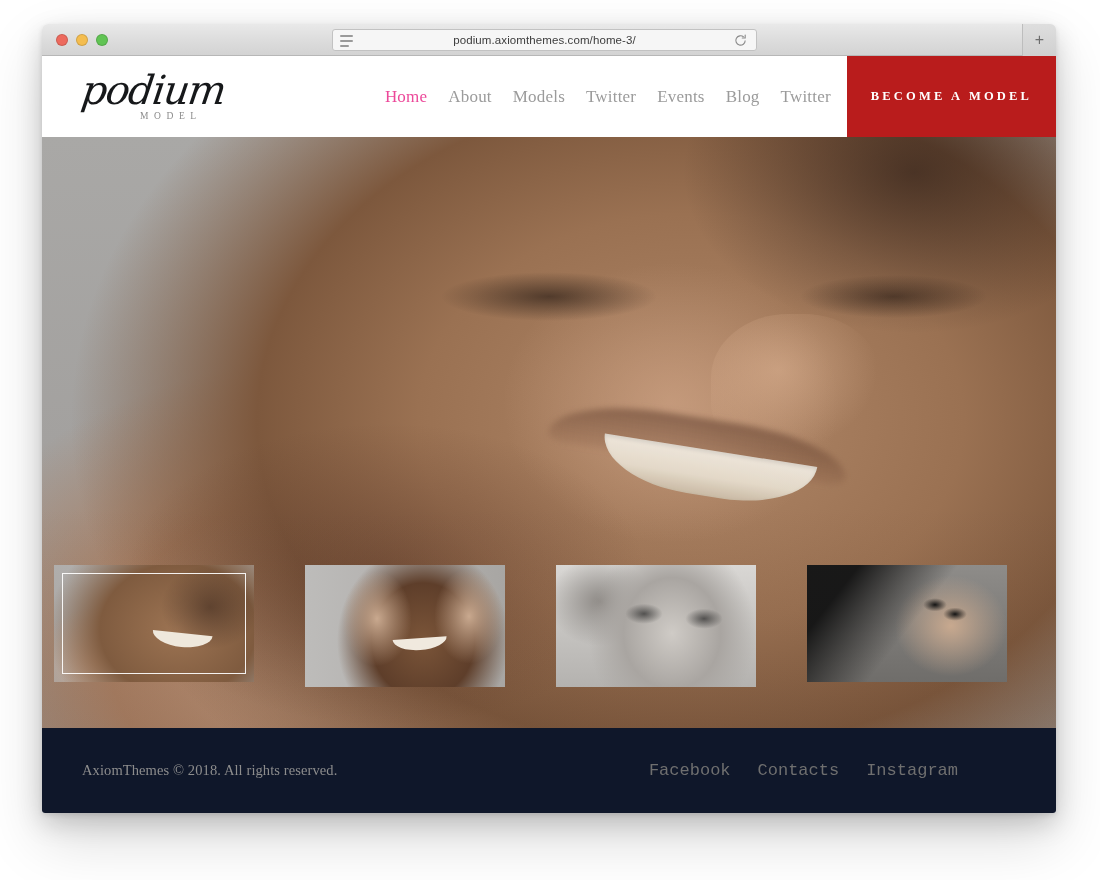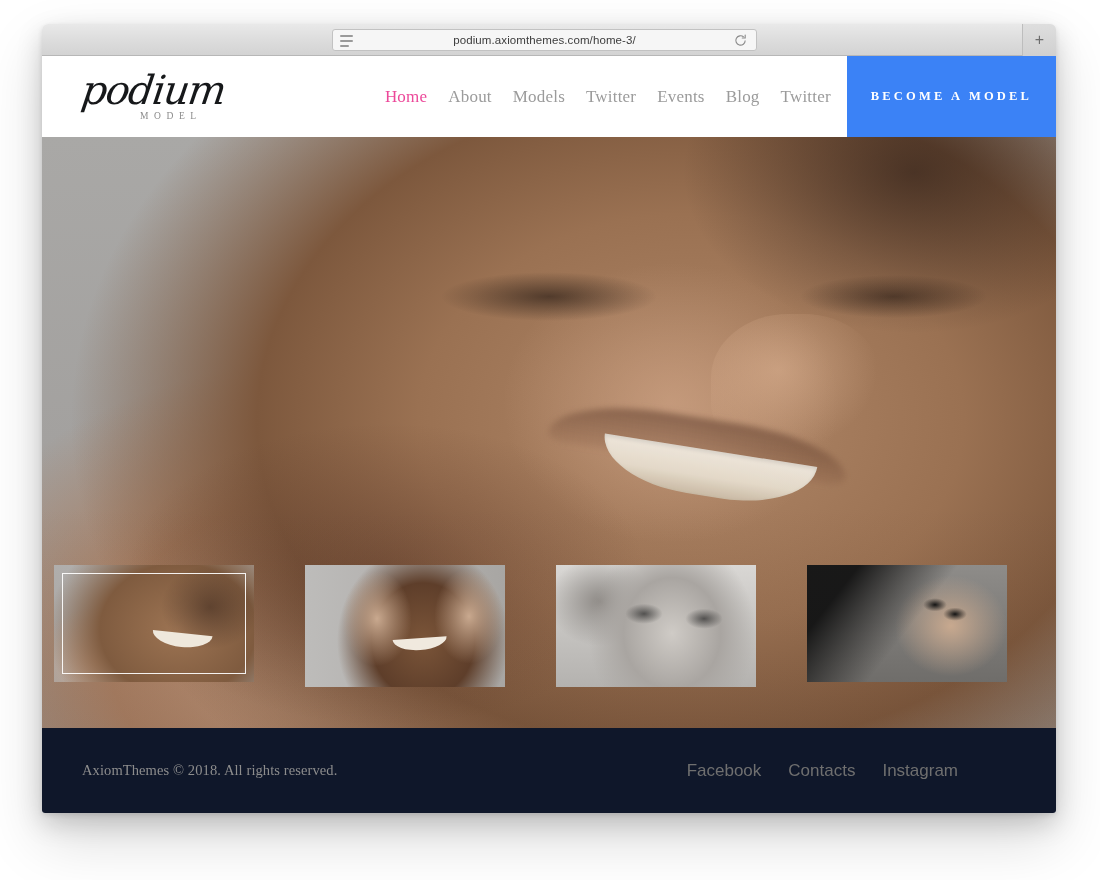--- a/index.html
+++ b/index.html
@@ -37,21 +37,20 @@
   }
 
   
   .browser-toolbar {
     position: relative;
     height: 32px;
     background: linear-gradient(to bottom, #e9e9e9 0%, #dcdcdc 55%, #d3d3d3 100%);
     border-bottom: 1px solid #b7b7b7;
     display: flex;
     align-items: center;
-    justify-content: center;
   }
 
   .traffic-lights {
     display: flex;
     gap: 8px;
     margin-left: 14px;
   }
   .light {
     width: 12px; height: 12px; border-radius: 50%;
     border: 0.5px solid rgba(0,0,0,0.14);
@@ -164,21 +163,21 @@
     font-size: 17px;
     color: #9b9b9b;
     letter-spacing: 0.2px;
     cursor: pointer;
     white-space: nowrap;
   }
   .nav-item.active { color: #ec4899; }
 
   .cta-button {
     width: 221px;
-    background: #3b82f6;
+    background: #b91c1c;
     display: flex;
     align-items: center;
     justify-content: center;
     cursor: pointer;
   }
   .cta-label {
     font-family: "Liberation Serif", serif;
     font-size: 12.5px;
     font-weight: 700;
     color: #ffffff;
@@ -329,21 +328,21 @@
     color: #8d8d8d;
     letter-spacing: 0.1px;
   }
   .socials {
     margin-left: auto;
     display: flex;
     gap: 27px;
     padding-right: 58px;
   }
   .social-link {
-    font-family: Liberation Sans, sans-serif;
+    font-family: Liberation Mono, monospace;
     font-size: 17px;
     color: #6f6f6f;
     cursor: pointer;
   }
 </style>
 </head>
 <body>
 
 <div class="canvas">
 

